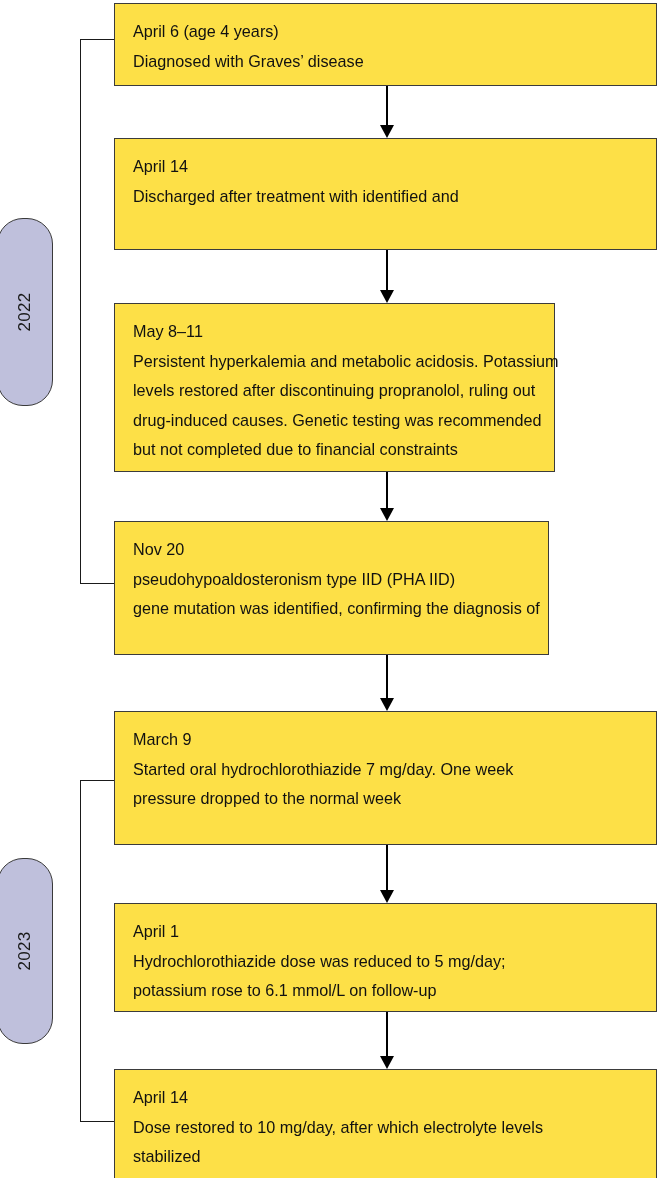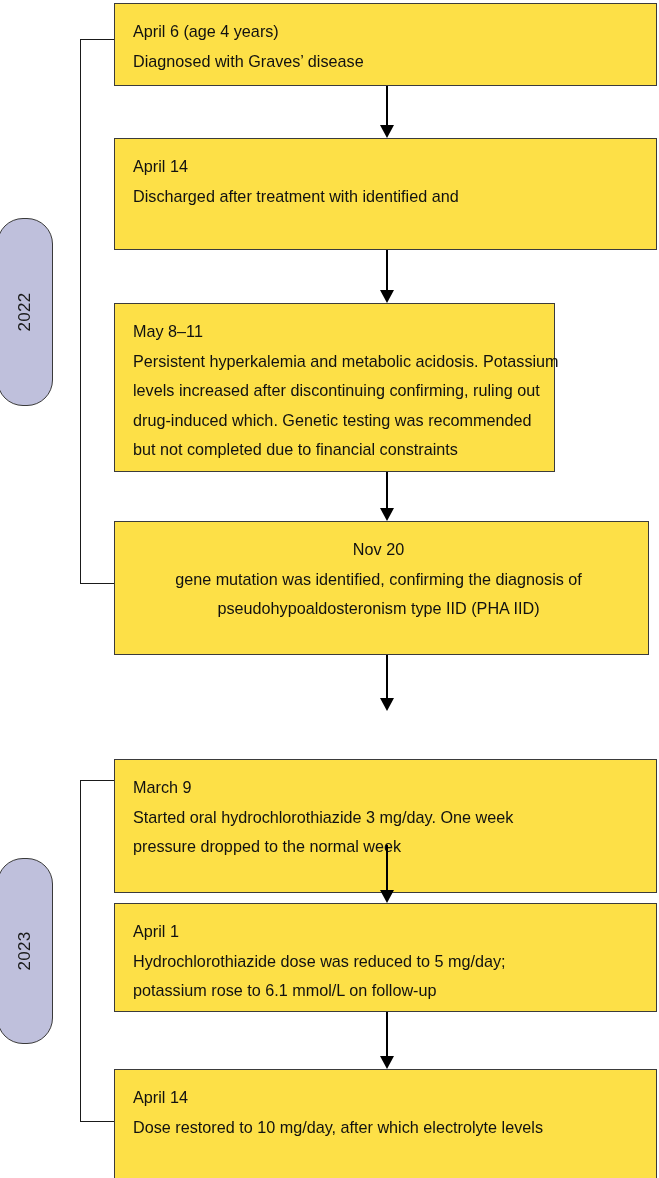--- a/index.html
+++ b/index.html
@@ -140,44 +140,44 @@
   </div>
 
   <div class="arrow" style="left:380px; top:250px; height:53px;">
     <div class="shaft" style="height:40px;"></div>
     <div class="head"></div>
   </div>
 
   <div class="event-box" style="left:114px; top:303px; width:441px; height:169px;">
     <div class="line">May 8–11</div>
     <div class="line">Persistent hyperkalemia and metabolic acidosis. Potassium</div>
-    <div class="line">levels increased after discontinuing confirming, ruling out</div>
-    <div class="line">drug-induced which. Genetic testing was recommended</div>
+    <div class="line">levels restored after discontinuing propranolol, ruling out</div>
+    <div class="line">drug-induced causes. Genetic testing was recommended</div>
     <div class="line">but not completed due to financial constraints</div>
   </div>
 
   <div class="arrow" style="left:380px; top:472px; height:49px;">
     <div class="shaft" style="height:36px;"></div>
     <div class="head"></div>
   </div>
 
-  <div class="event-box" style="left:114px; top:521px; width:535px; height:134px;text-align:center;">
+  <div class="event-box" style="left:114px; top:521px; width:435px; height:134px;">
     <div class="line">Nov 20</div>
+    <div class="line">pseudohypoaldosteronism type IID (PHA IID)</div>
     <div class="line">gene mutation was identified, confirming the diagnosis of</div>
-    <div class="line">pseudohypoaldosteronism type IID (PHA IID)</div>
   </div>
 
   <div class="arrow" style="left:380px; top:655px; height:56px;">
     <div class="shaft" style="height:43px;"></div>
     <div class="head"></div>
   </div>
 
-  <div class="event-box" style="left:114px; top:711px; width:543px; height:134px;margin-top:48px;">
+  <div class="event-box" style="left:114px; top:711px; width:543px; height:134px;">
     <div class="line">March 9</div>
-    <div class="line">Started oral hydrochlorothiazide 3 mg/day. One week</div>
+    <div class="line">Started oral hydrochlorothiazide 7 mg/day. One week</div>
     <div class="line">pressure dropped to the normal week</div>
   </div>
 
   <div class="arrow" style="left:380px; top:845px; height:58px;">
     <div class="shaft" style="height:45px;"></div>
     <div class="head"></div>
   </div>
 
   <div class="event-box" style="left:114px; top:903px; width:543px; height:109px;">
     <div class="line">April 1</div>
@@ -186,15 +186,16 @@
   </div>
 
   <div class="arrow" style="left:380px; top:1012px; height:57px;">
     <div class="shaft" style="height:44px;"></div>
     <div class="head"></div>
   </div>
 
   <div class="event-box" style="left:114px; top:1069px; width:543px; height:112px;">
     <div class="line">April 14</div>
     <div class="line">Dose restored to 10 mg/day, after which electrolyte levels</div>
+    <div class="line">stabilized</div>
   </div>
 
 </div>
 
 </body></html>

